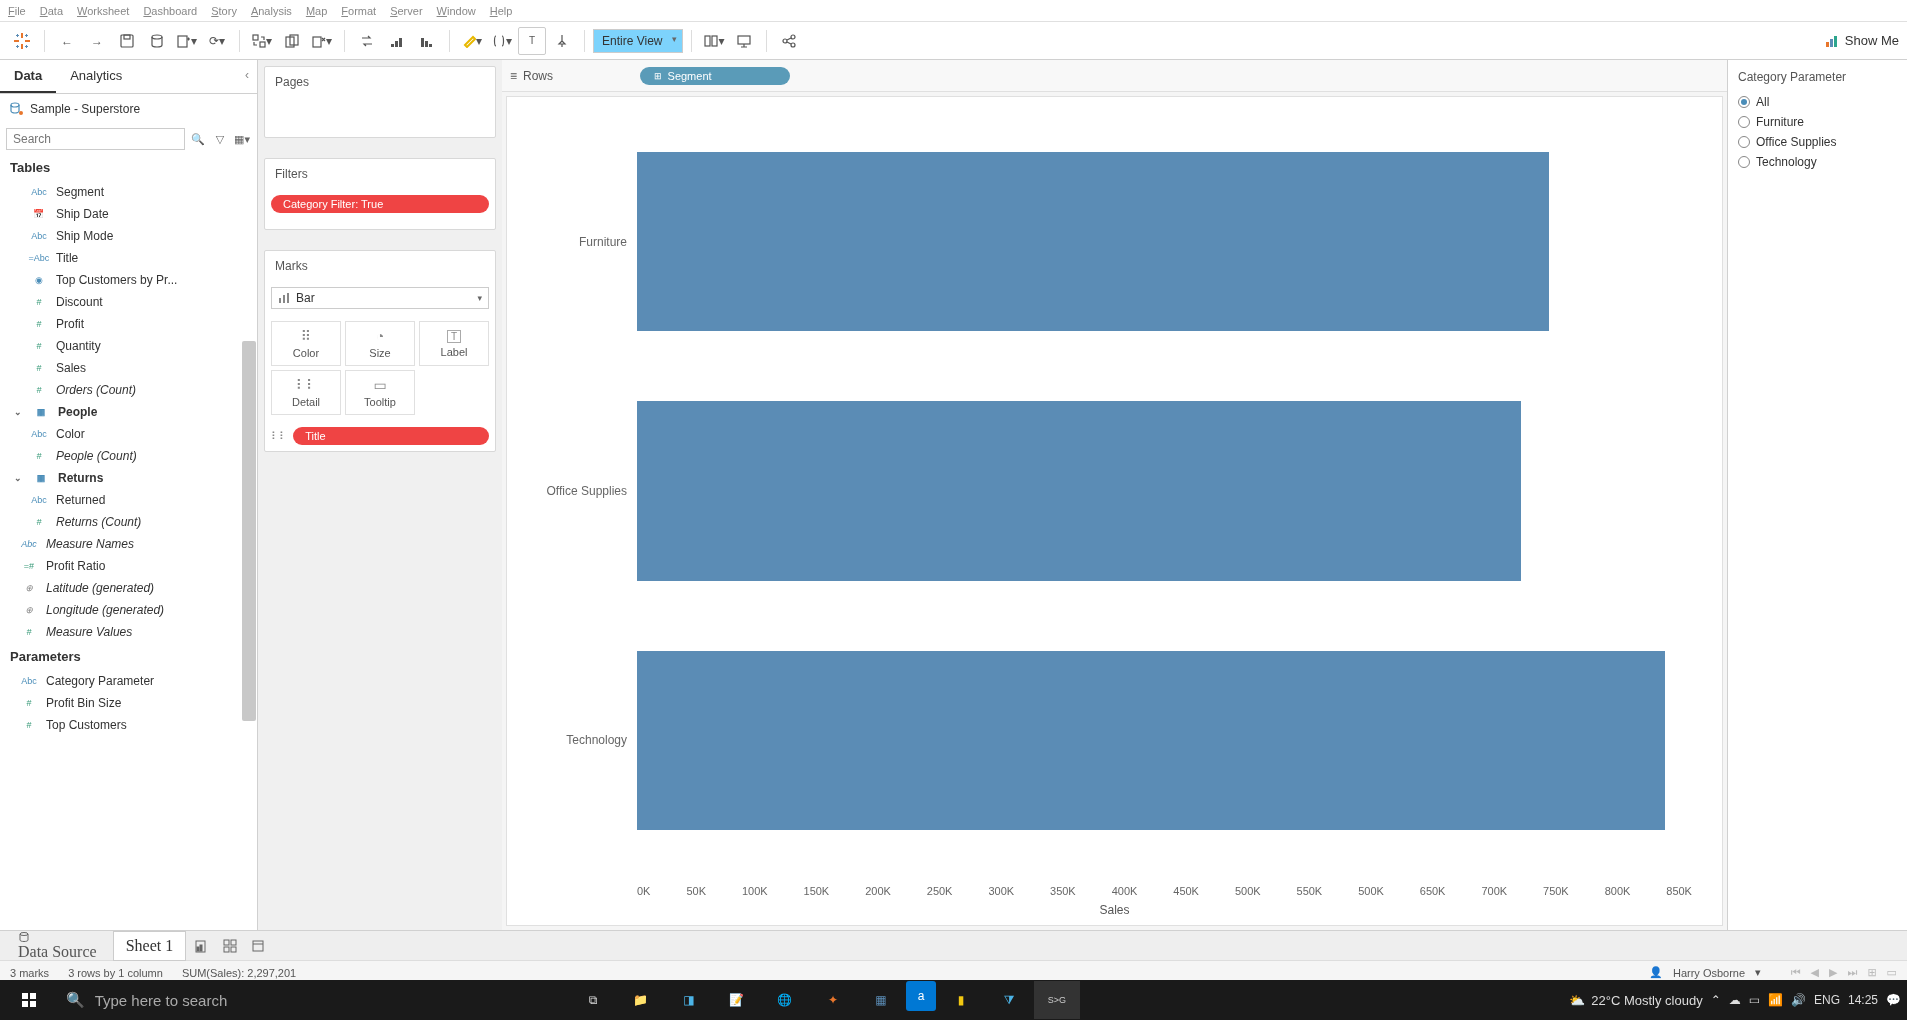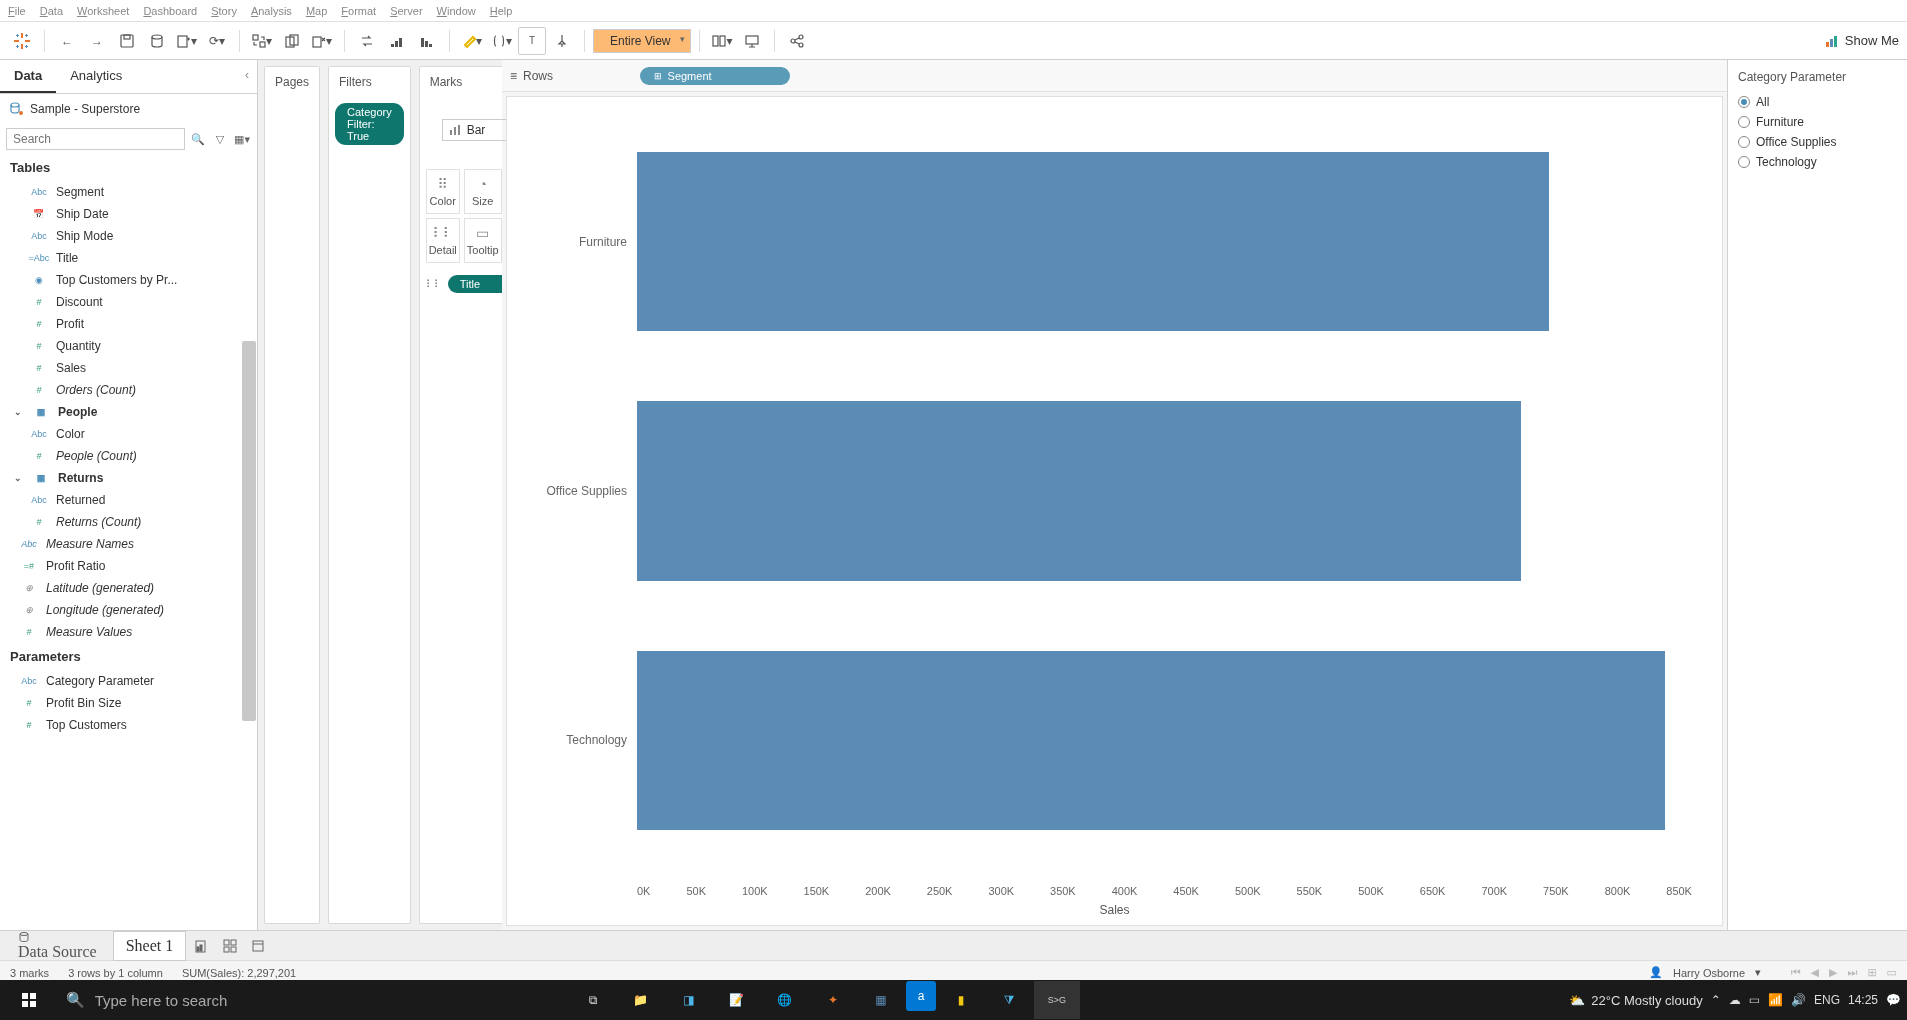--- a/index.html
+++ b/index.html
@@ -9,21 +9,21 @@
 .menu-bar { height: 22px; background: #fff; display: flex; align-items: center; padding: 0 8px; gap: 14px; border-bottom: 1px solid #e0e0e0; color: #888; font-size: 11px; }
 .menu-bar span { text-decoration: underline dotted transparent; }
 .menu-bar span:first-letter { text-decoration: underline; }
 .menu-item { position: relative; }
 .menu-item::first-letter { text-decoration: underline; }
 
 
 .toolbar { height: 38px; background: #fff; border-bottom: 1px solid #d0d0d0; display: flex; align-items: center; padding: 0 8px; gap: 2px; }
 .tool-btn { width: 28px; height: 28px; display: flex; align-items: center; justify-content: center; color: #555; cursor: pointer; border-radius: 2px; }
 .tool-sep { width: 1px; height: 22px; background: #ddd; margin: 0 6px; }
-.tool-dropdown { padding: 4px 20px 4px 16px; border: 1px solid #ccc; position: relative; font-size: 12px; background: #fdba74; }
+.tool-dropdown { padding: 4px 20px 4px 8px; border: 1px solid #ccc; position: relative; font-size: 12px; background: #7dd3fc; }
 .tool-dropdown::after { content: "▾"; position: absolute; right: 6px; top: 4px; font-size: 9px; color: #666; }
 .showme { margin-left: auto; display: flex; align-items: center; gap: 6px; font-size: 13px; color: #333; }
 .logo-icon { color: #e8762c; display: flex; }
 
 
 .main { display: flex; height: calc(100% - 60px - 30px - 30px - 30px); }
 
 
 .data-pane { width: 258px; background: #fff; border-right: 1px solid #d0d0d0; display: flex; flex-direction: column; }
 .data-tabs { display: flex; border-bottom: 1px solid #d0d0d0; }
@@ -41,27 +41,27 @@
 .tree-item.italic { font-style: italic; }
 .ticon { width: 22px; font-size: 9px; color: #4a8db8; text-align: center; }
 .ticon.abc { color: #4a8db8; }
 .ticon.num { color: #3a9b7a; }
 .ticon.date { color: #4a8db8; }
 .ticon.geo { color: #888; }
 .chev { width: 10px; color: #666; font-size: 9px; }
 .scroll-thumb-data { position: absolute; right: 1px; top: 160px; width: 14px; height: 380px; background: #c8c8c8; border-radius: 2px; }
 
 
-.shelves-col { width: 244px; background: #f0f0f0; display: flex; flex-direction: row; gap: 8px; padding: 6px; }
+.shelves-col { width: 244px; background: #f0f0f0; display: flex; flex-direction: column; gap: 20px; padding: 6px; }
 .shelf-card { background: #fff; border: 1px solid #d8d8d8; border-radius: 2px; }
 .shelf-title { padding: 8px 10px; font-size: 12px; color: #555; }
 .shelf-body { padding: 6px; min-height: 40px; }
-.pill { display: inline-flex; align-items: center; background: #0f766e; color: #fff; border-radius: 11px; padding: 3px 12px; font-size: 11px; gap: 4px; }
+.pill { display: inline-flex; align-items: center; background: #ef4444; color: #fff; border-radius: 11px; padding: 3px 12px; font-size: 11px; gap: 4px; }
 .pill.filter-pill { width: 100%; }
-.marks-type { margin: 22px; border: 1px solid #ccc; padding: 3px 6px; display: flex; align-items: center; gap: 6px; font-size: 12px; position: relative; }
+.marks-type { margin: 6px; border: 1px solid #ccc; padding: 3px 6px; display: flex; align-items: center; gap: 6px; font-size: 12px; position: relative; }
 .marks-type::after { content: "▾"; position: absolute; right: 6px; font-size: 9px; color: #666; }
 .marks-grid { display: grid; grid-template-columns: repeat(3, 1fr); gap: 4px; padding: 6px; }
 .mark-cell { border: 1px solid #e0e0e0; display: flex; flex-direction: column; align-items: center; justify-content: center; padding: 6px 2px; font-size: 11px; color: #555; gap: 3px; cursor: pointer; }
 .mark-cell .mi { font-size: 14px; color: #888; }
 .marks-pill-row { padding: 6px; display: flex; align-items: center; gap: 6px; }
 .mini-icon { color: #888; font-size: 11px; }
 
 
 .canvas-col { flex: 1; display: flex; flex-direction: column; background: #f5f5f5; }
 .colrow-shelves { background: #f8f8f8; }

